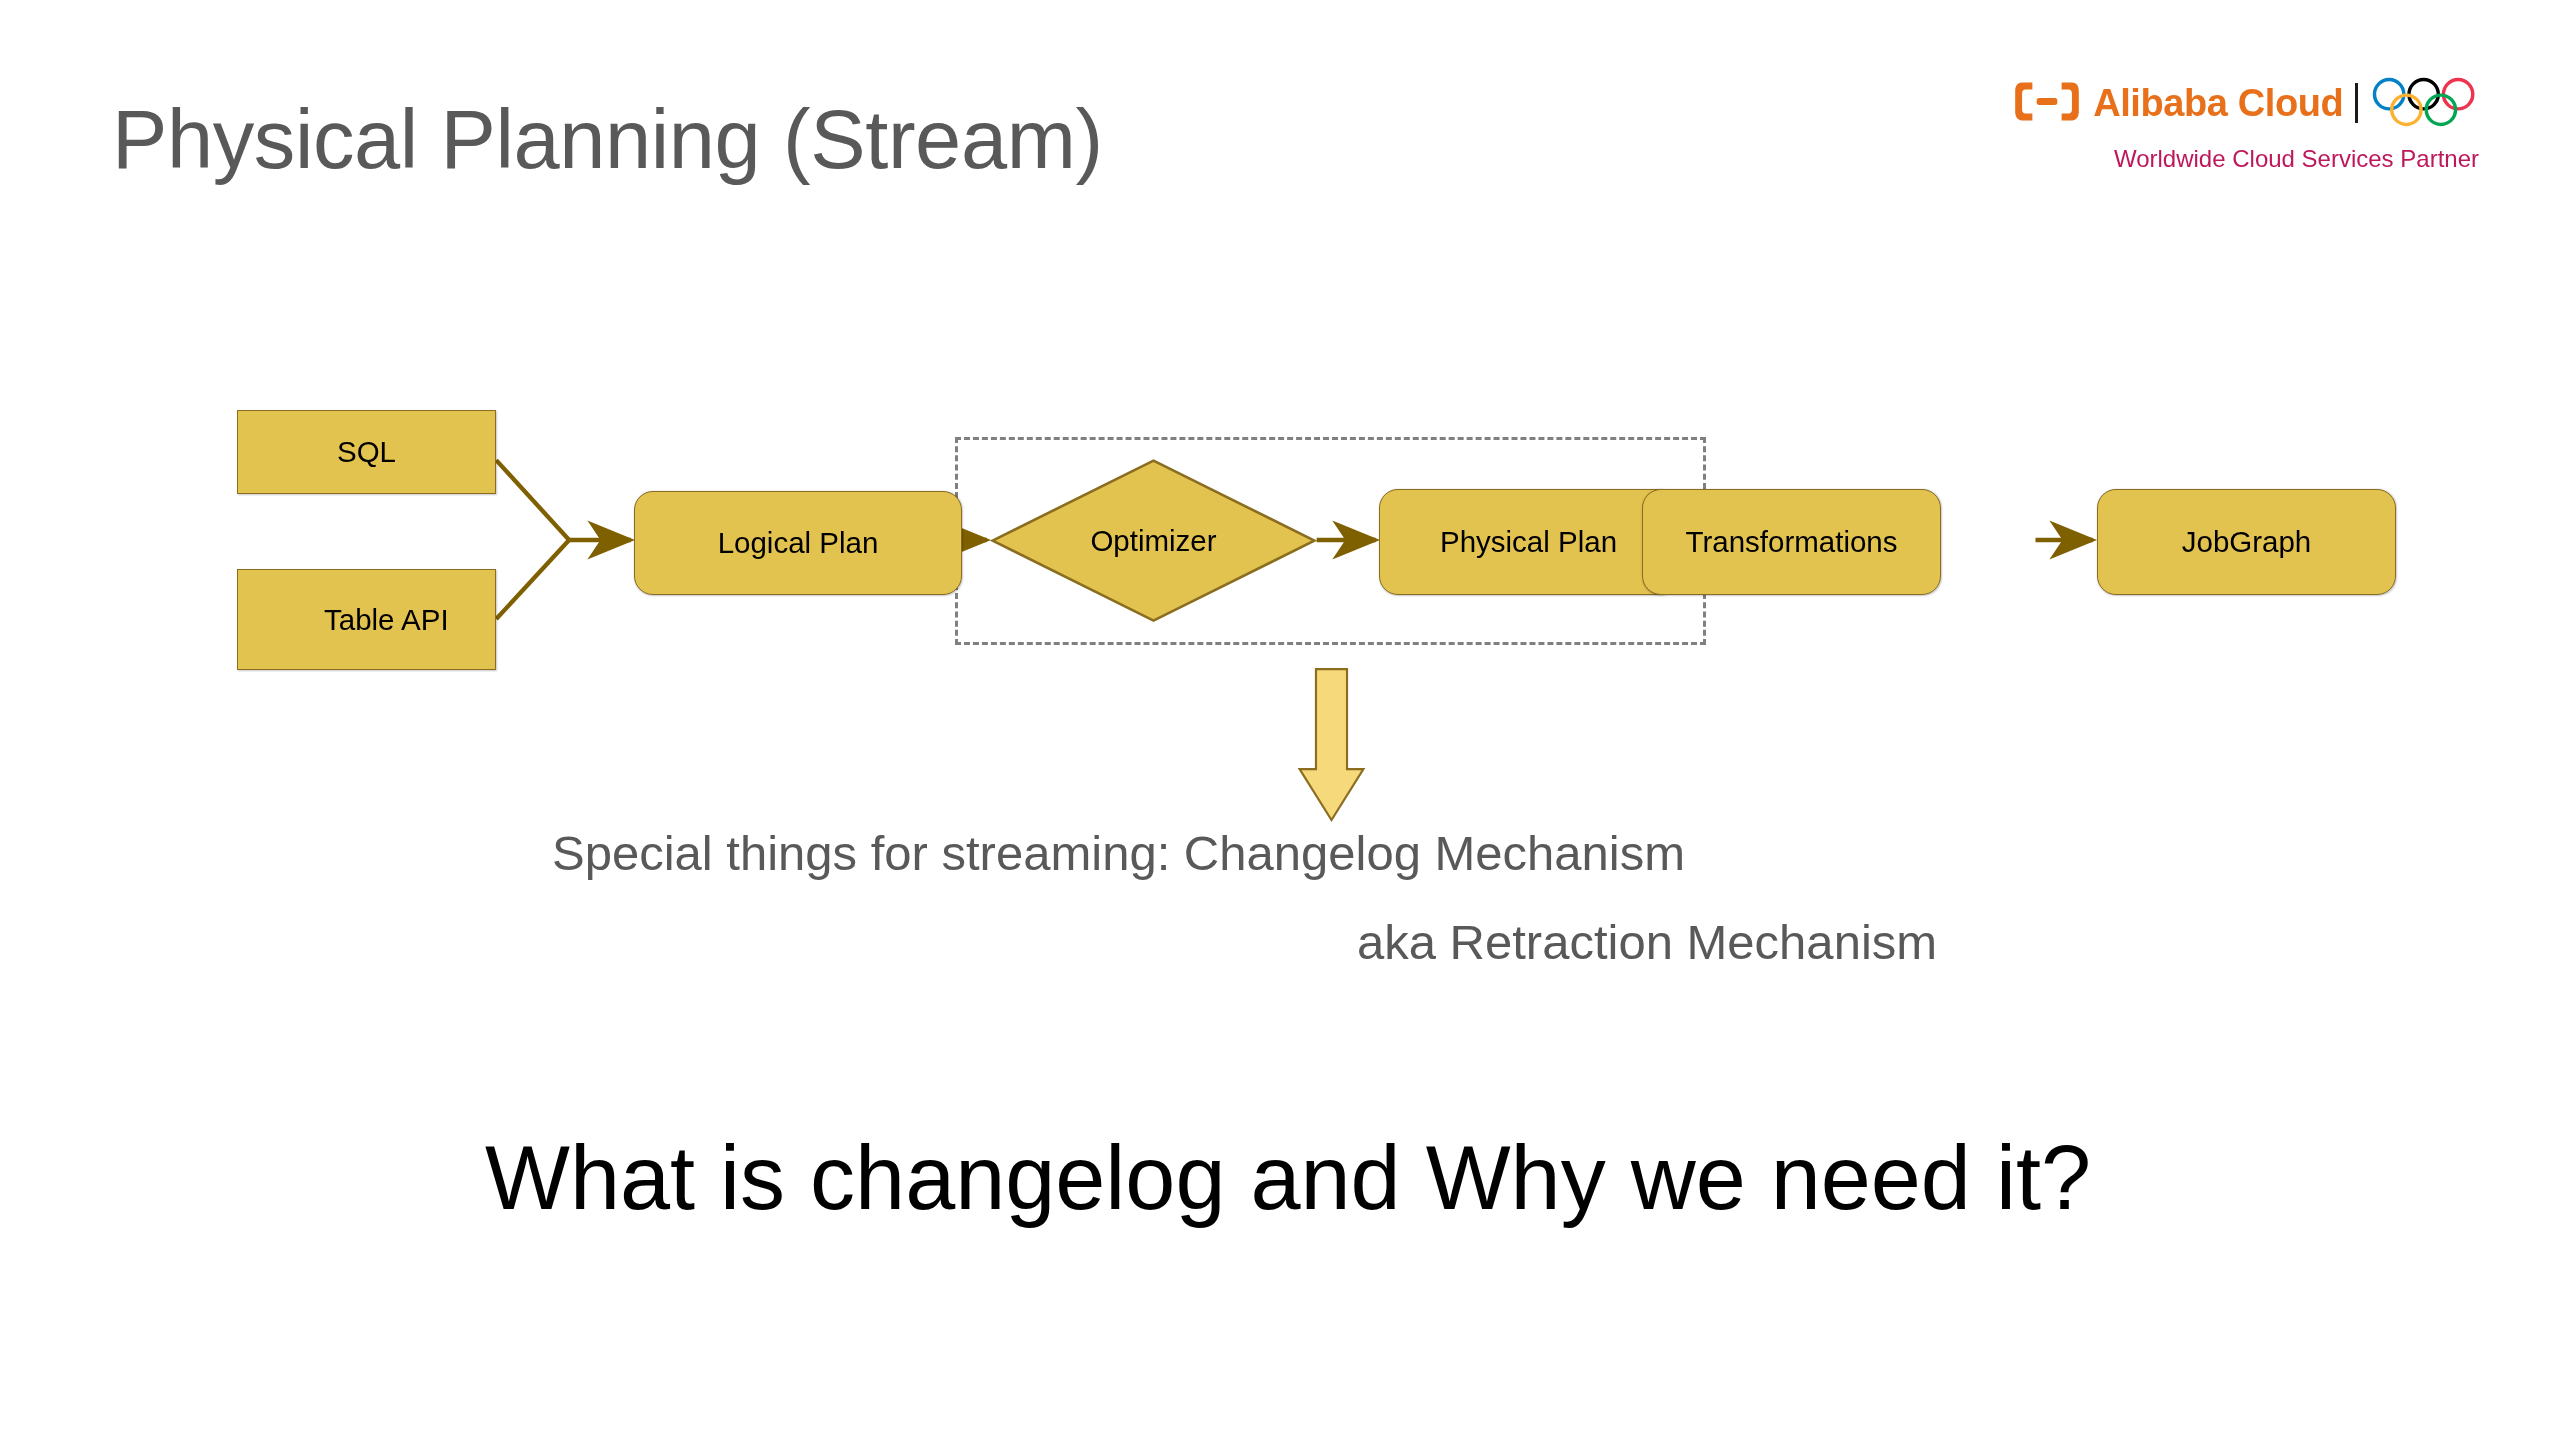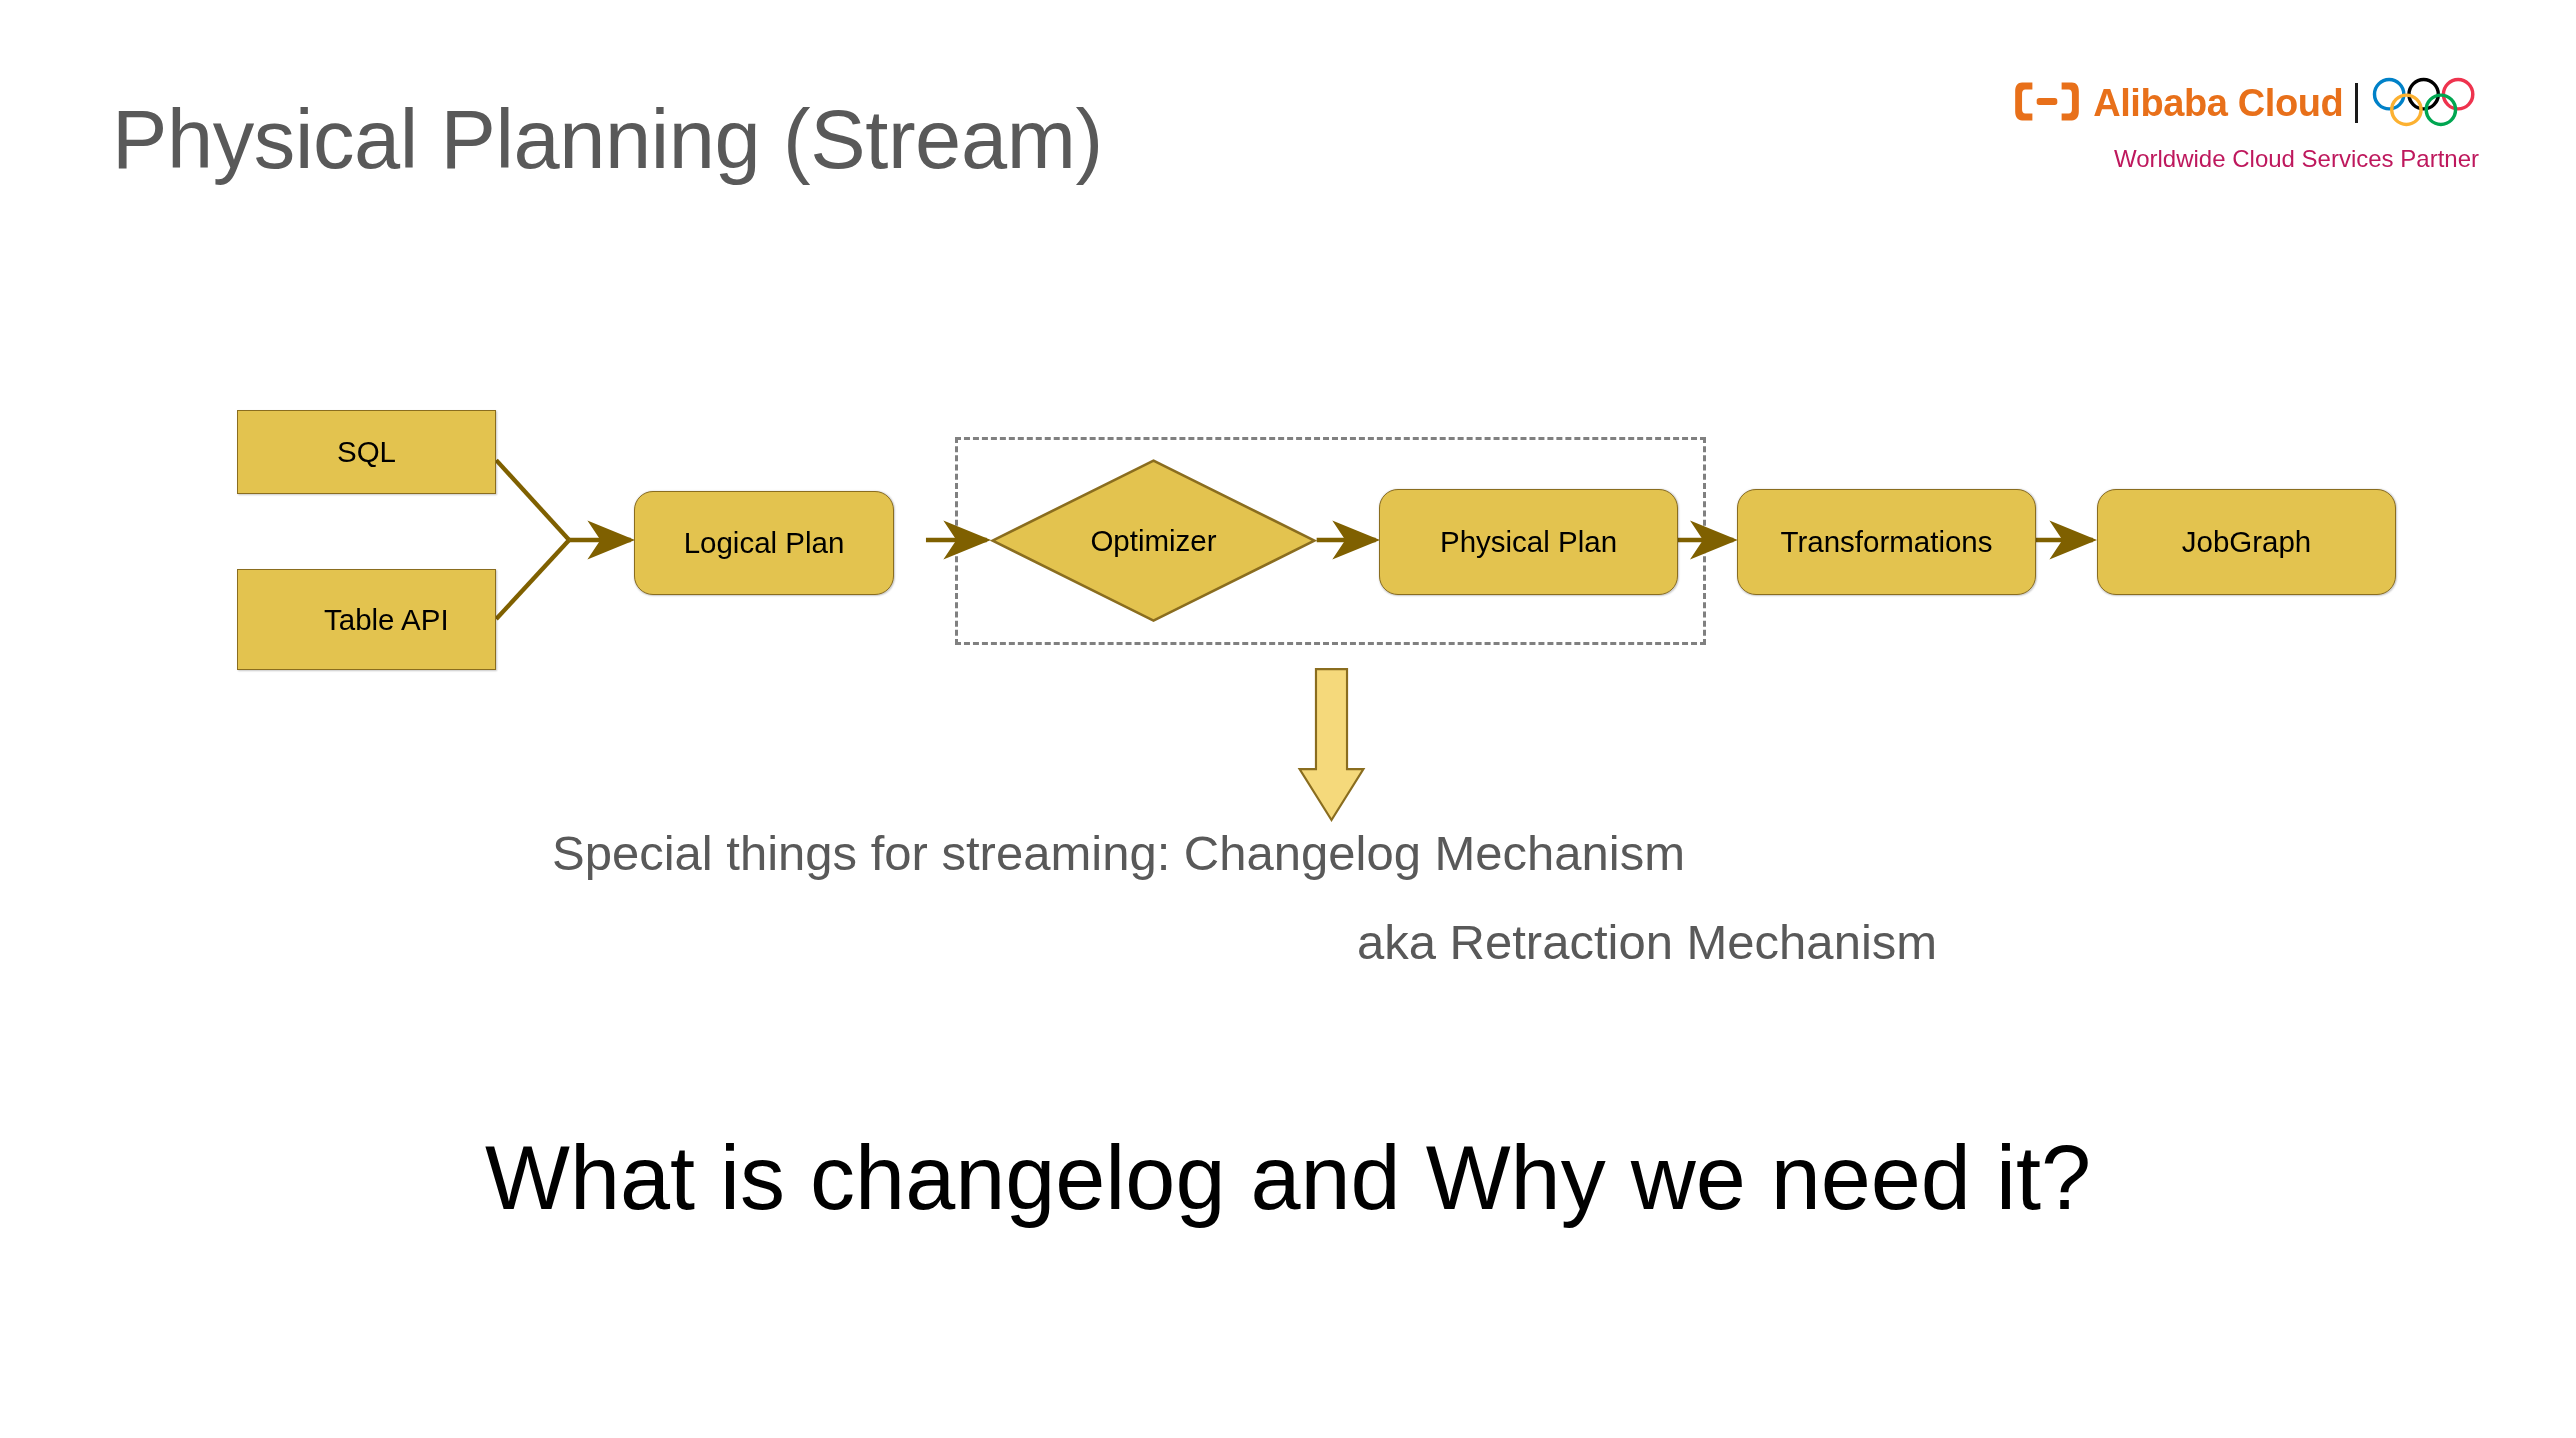--- a/index.html
+++ b/index.html
@@ -87,23 +87,23 @@
     font-size: 29.5px;
     font-family: "Liberation Sans", sans-serif;
     box-shadow: 0.9px 0.9px 1.7px rgba(0,0,0,0.22);
   }
   .node.rounded { border-radius: 19px; }
   .node.sharp { border-radius: 0; }
 
   
   #node-sql            { left: 237px;  top: 410px;  width: 259px; height: 84px; }
   #node-table-api      { left: 237px;  top: 569px;  width: 259px; height: 101px; justify-content: flex-start; padding-left: 86px; }
-  #node-logical-plan   { left: 634px;  top: 491px;  width: 260px; height: 104px; }
+  #node-logical-plan   { left: 634px;  top: 491px;  width: 328px; height: 104px; }
   #node-physical-plan  { left: 1379px; top: 489px;  width: 299px; height: 106px; }
-  #node-transformations{ left: 1737px; top: 489px;  width: 299px; height: 106px; }
+  #node-transformations{ left: 1642px; top: 489px;  width: 299px; height: 106px; }
   #node-jobgraph       { left: 2097px; top: 489px;  width: 299px; height: 106px; }
 
   
   #node-optimizer {
     position: absolute;
     left: 990px;
     top: 458px;
     width: 327px;
     height: 165px;
   }

